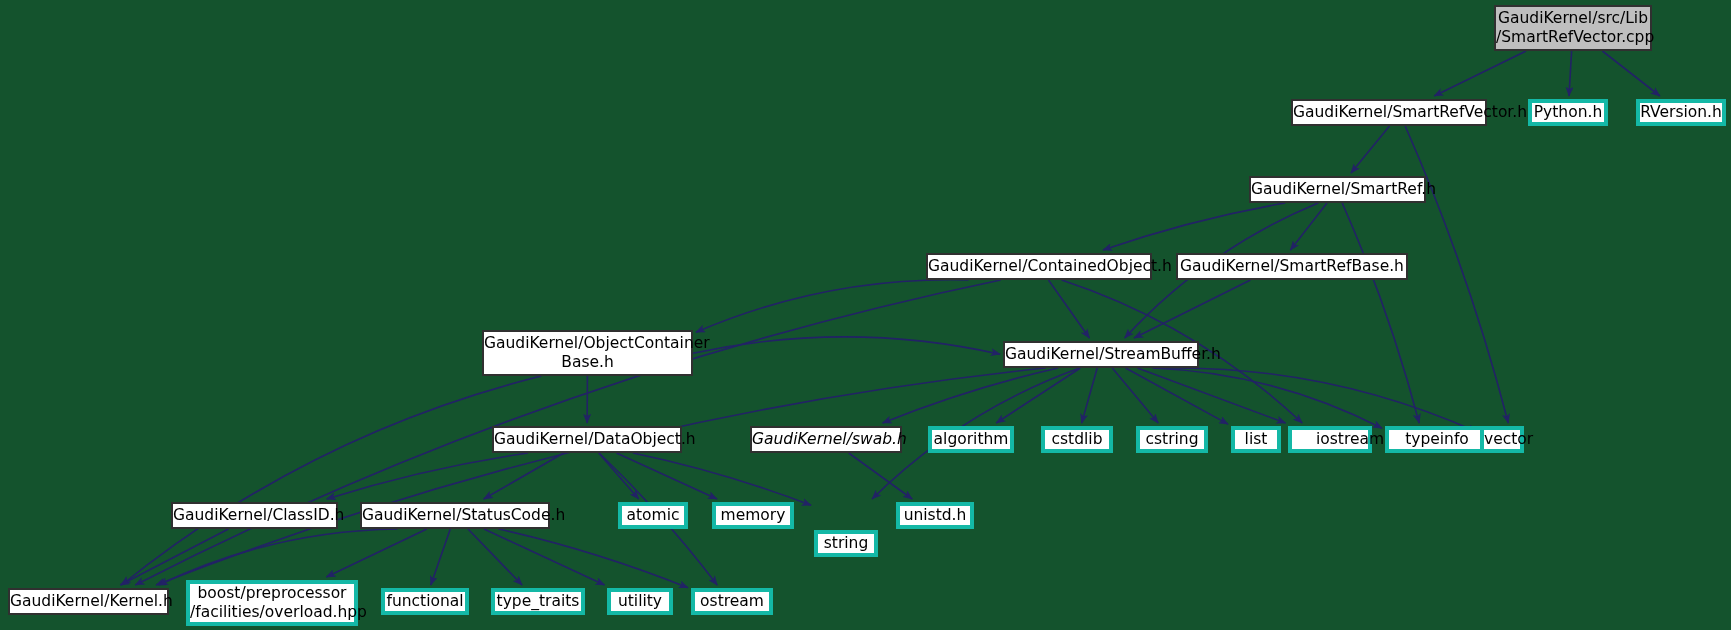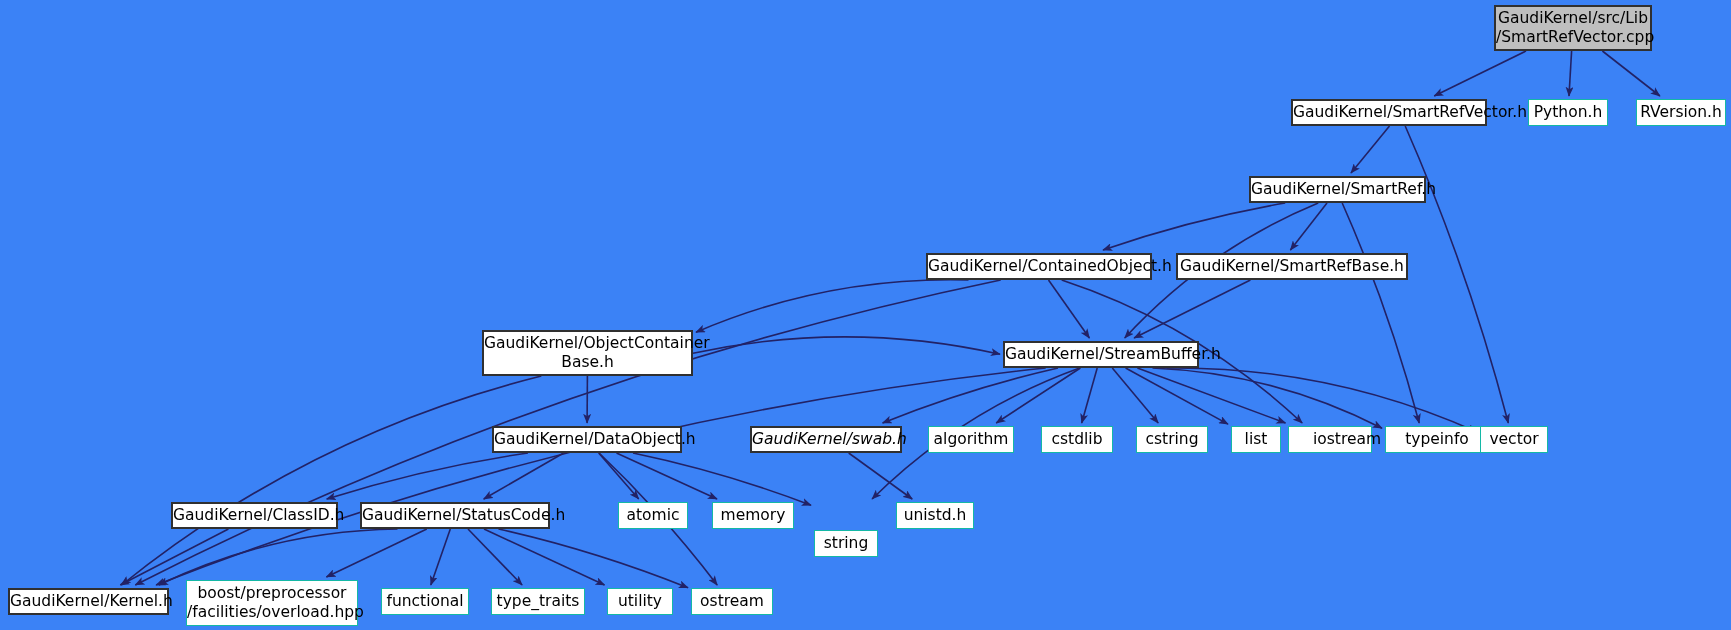--- a/index.html
+++ b/index.html
@@ -4,21 +4,21 @@
 <style>
   html, body {
     margin: 0;
     padding: 0;
     background: #ffffff;
   }
   #graph-root {
     position: relative;
     width: 1731px;
     height: 630px;
-    background: #3b82f6;
+    background: #14532d;
     font-family: "DejaVu Sans", "Liberation Sans", sans-serif;
     overflow: hidden;
   }
   #edge-layer {
     position: absolute;
     left: 0; top: 0;
     width: 1731px;
     height: 630px;
     pointer-events: none;
   }
@@ -27,21 +27,21 @@
     box-sizing: border-box;
     display: flex;
     align-items: center;
     justify-content: center;
     text-align: center;
     white-space: pre;
     line-height: 1.22;
     font-size: 15.5px;
     color: #000000;
     background: #ffffff;
-    border: 1px solid #14b8a6;
+    border: 4px solid #14b8a6;
     z-index: 5;
   }
   .node.lib {
     border: 2px solid #303030;
   }
   .node.root {
     border: 2px solid #303030;
     background: #bfbfbf;
   }
   .node-label {
@@ -117,21 +117,21 @@
 Base.h</span></div>
       <div class="node lib" style="left: 1003px; top: 341px; width: 196px; height: 27px;"><span class="node-label">GaudiKernel/StreamBuffer.h</span></div>
       <div class="node lib" style="left: 492px; top: 426px; width: 190px; height: 27px;"><span class="node-label">GaudiKernel/DataObject.h</span></div>
       <div class="node lib" style="left: 750px; top: 426px; width: 152px; height: 27px; font-style: italic;"><span class="node-label">GaudiKernel/swab.h</span></div>
       <div class="node system" style="left: 928px; top: 426px; width: 86px; height: 27px;"><span class="node-label">algorithm</span></div>
       <div class="node system" style="left: 1041px; top: 426px; width: 72px; height: 27px;"><span class="node-label">cstdlib</span></div>
       <div class="node system" style="left: 1136px; top: 426px; width: 72px; height: 27px;"><span class="node-label">cstring</span></div>
       <div class="node system" style="left: 1231px; top: 426px; width: 50px; height: 27px;"><span class="node-label">list</span></div>
       <div class="node system" style="left: 1288px; top: 426px; width: 84px; height: 27px; padding-left: 24px;"><span class="node-label">iostream</span></div>
       <div class="node system" style="left: 1385px; top: 426px; width: 104px; height: 27px;"><span class="node-label">typeinfo</span></div>
-      <div class="node system" style="left: 1480px; top: 426px; width: 68px; height: 27px;"><span class="node-label">vector</span></div>
+      <div class="node system" style="left: 1480px; top: 426px; width: 44px; height: 27px;"><span class="node-label">vector</span></div>
       <div class="node lib" style="left: 171px; top: 502px; width: 167px; height: 27px;"><span class="node-label">GaudiKernel/ClassID.h</span></div>
       <div class="node lib" style="left: 360px; top: 502px; width: 190px; height: 27px;"><span class="node-label">GaudiKernel/StatusCode.h</span></div>
       <div class="node system" style="left: 618px; top: 502px; width: 70px; height: 27px;"><span class="node-label">atomic</span></div>
       <div class="node system" style="left: 712px; top: 502px; width: 82px; height: 27px;"><span class="node-label">memory</span></div>
       <div class="node system" style="left: 814px; top: 502px; width: 64px; height: 27px; margin-top: 28px;"><span class="node-label">string</span></div>
       <div class="node system" style="left: 896px; top: 502px; width: 78px; height: 27px;"><span class="node-label">unistd.h</span></div>
       <div class="node lib" style="left: 8px; top: 588px; width: 161px; height: 27px;"><span class="node-label">GaudiKernel/Kernel.h</span></div>
       <div class="node system" style="left: 186px; top: 580px; width: 172px; height: 46px;"><span class="node-label">boost/preprocessor
 /facilities/overload.hpp</span></div>
       <div class="node system" style="left: 381px; top: 588px; width: 88px; height: 27px;"><span class="node-label">functional</span></div>

